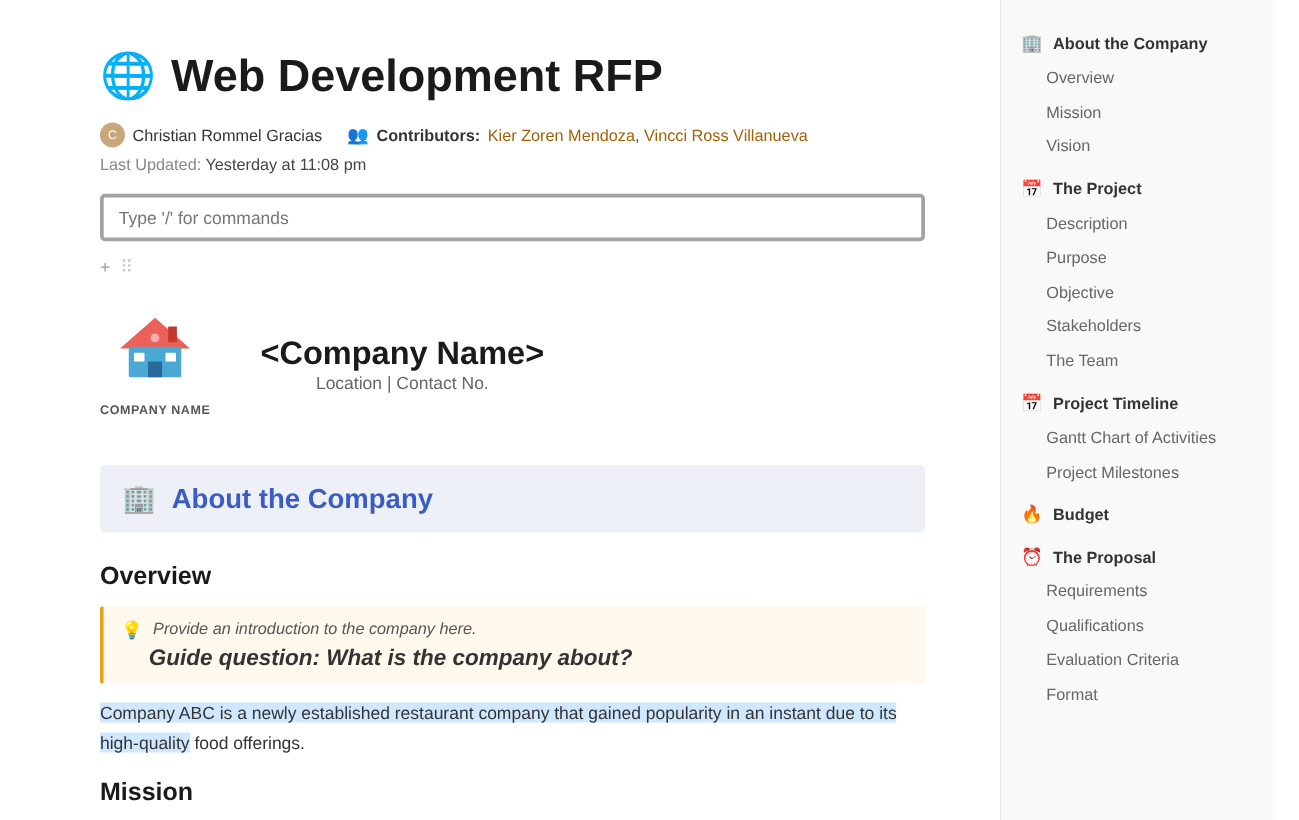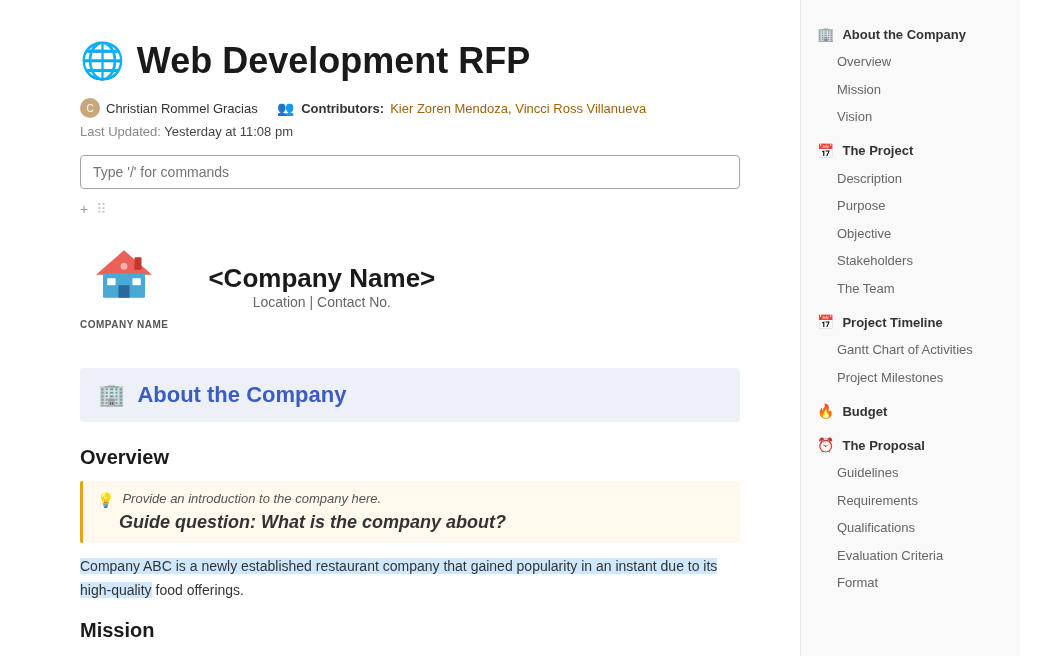--- a/index.html
+++ b/index.html
@@ -92,21 +92,21 @@
     .last-updated-label {
       color: #888;
     }
     .last-updated-value {
       color: #444;
     }
 
     
     .command-input {
       width: 100%;
-      border: 1px solid #a3a3a3;
+      border: 3px solid #a3a3a3;
       border-radius: 4px;
       padding: 8px 12px;
       font-size: 14px;
       color: #4d7c0f;
       margin-bottom: 12px;
       outline: none;
     }
 
     
     .add-row {
@@ -410,20 +410,19 @@
       <span class="sidebar-heading-icon">🔥</span>
       <span>Budget</span>
     </div>
   </div>
 
   <div class="sidebar-section">
     <div class="sidebar-heading">
       <span class="sidebar-heading-icon">⏰</span>
       <span>The Proposal</span>
     </div>
-    <div class="sidebar-item">Guidelines</div>
     <div class="sidebar-item">Requirements</div>
     <div class="sidebar-item">Qualifications</div>
     <div class="sidebar-item">Evaluation Criteria</div>
     <div class="sidebar-item">Format</div>
   </div>
 
 </div>
 
 </body></html>

